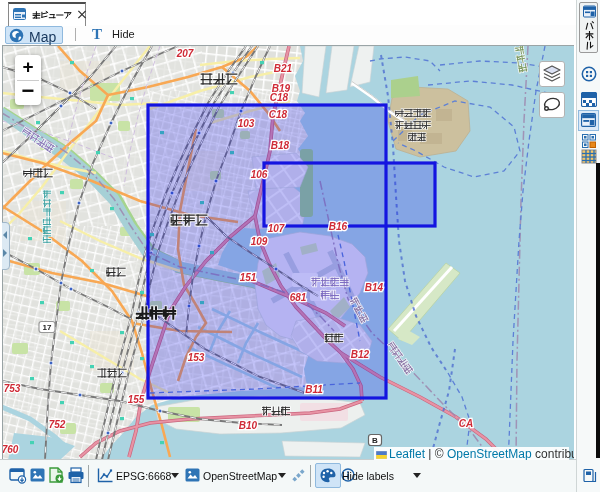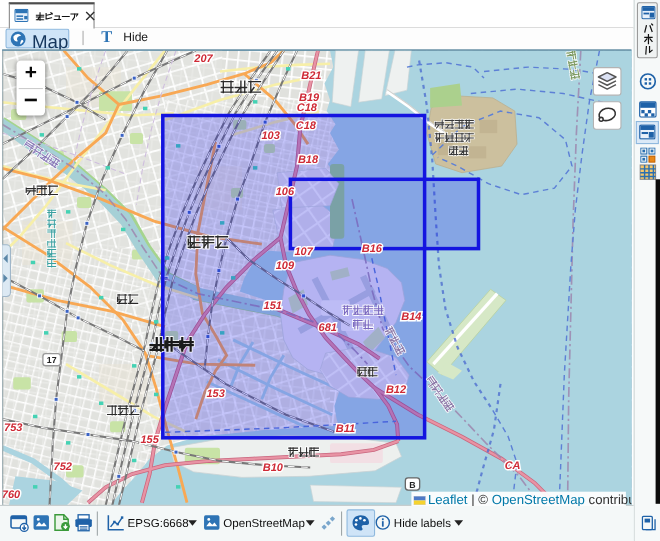--- a/index.html
+++ b/index.html
@@ -9,21 +9,21 @@
 .abs{position:absolute;}
 
 #tabbar{left:0;top:0;width:576px;height:25px;background:#fff;border-bottom:1px solid #777;}
 #tab1{left:8px;top:2px;width:78px;height:24px;background:#fff;border-top:2px solid #4d4d4d;
   border-left:1px solid #898989;border-right:1px solid #898989;box-sizing:border-box;z-index:3;}
 #tab1 .ticon{position:absolute;left:4px;top:4px;width:13px;height:12px;}
 
 #row2{left:0;top:25px;width:576px;height:20px;background:#fdfdfd;}
 #mapbtn{left:5px;top:1px;width:58px;height:18px;background:#cfe4f7;border:1px solid #8fb9de;
   border-radius:2px;box-sizing:border-box;}
-#mapbtn span{position:absolute;left:23px;top:2px;font-size:17px;color:#16365c;}
+#mapbtn span{position:absolute;left:23px;top:2px;font-size:14px;color:#16365c;}
 #row2 .sep{left:75px;top:3px;width:1px;height:13px;background:#aeaeae;}
 #ticon{left:92px;top:1px;font-family:"Liberation Serif",serif;font-size:15px;font-weight:bold;color:#2e74b5;}
 #row2 .textlabel{left:112px;top:3px;font-size:11px;color:#1a1a1a;}
 
 #mapwrap{left:2px;top:45px;width:572px;height:414px;border-top:1px solid #9aa4a6;background:#0369a1;overflow:hidden;}
 
 #zoomctl{position:absolute;left:13px;top:9px;width:26px;height:50px;background:#fff;border-radius:4px;
   box-shadow:0 1px 4px rgba(0,0,0,.4);z-index:20;}
 #zoomctl .zi{position:absolute;left:0;width:26px;height:25px;text-align:center;font-size:19px;font-weight:bold;color:#0a0a0a;line-height:24px;}
 #zoomctl .divl{position:absolute;left:2px;top:25px;width:22px;height:1px;background:#ccc;}
@@ -618,16 +618,16 @@
           <circle cx="8.6" cy="4.3" r="1.2"></circle>
           <circle cx="12.3" cy="6" r="1.2"></circle>
           <circle cx="4.6" cy="9.8" r="1.2"></circle>
         </g>
       </svg>
     <svg style="position:absolute;left:341px;top:8px" width="14" height="14" viewBox="0 0 14 14">
         <circle cx="7" cy="7" r="6" fill="none" stroke="#1f62a8" stroke-width="1.3"></circle>
         <rect x="6.2" y="5.8" width="1.6" height="5" fill="#1f62a8"></rect>
         <rect x="6.2" y="3.2" width="1.6" height="1.7" fill="#1f62a8"></rect>
       </svg>
-    <span class="txt" style="left:358px">Hide labels</span>
+    <span class="txt" style="left:342px">Hide labels</span>
     <div class="arrow" style="left:413px"></div>
   </div>
 </div>
 
 </body></html>

